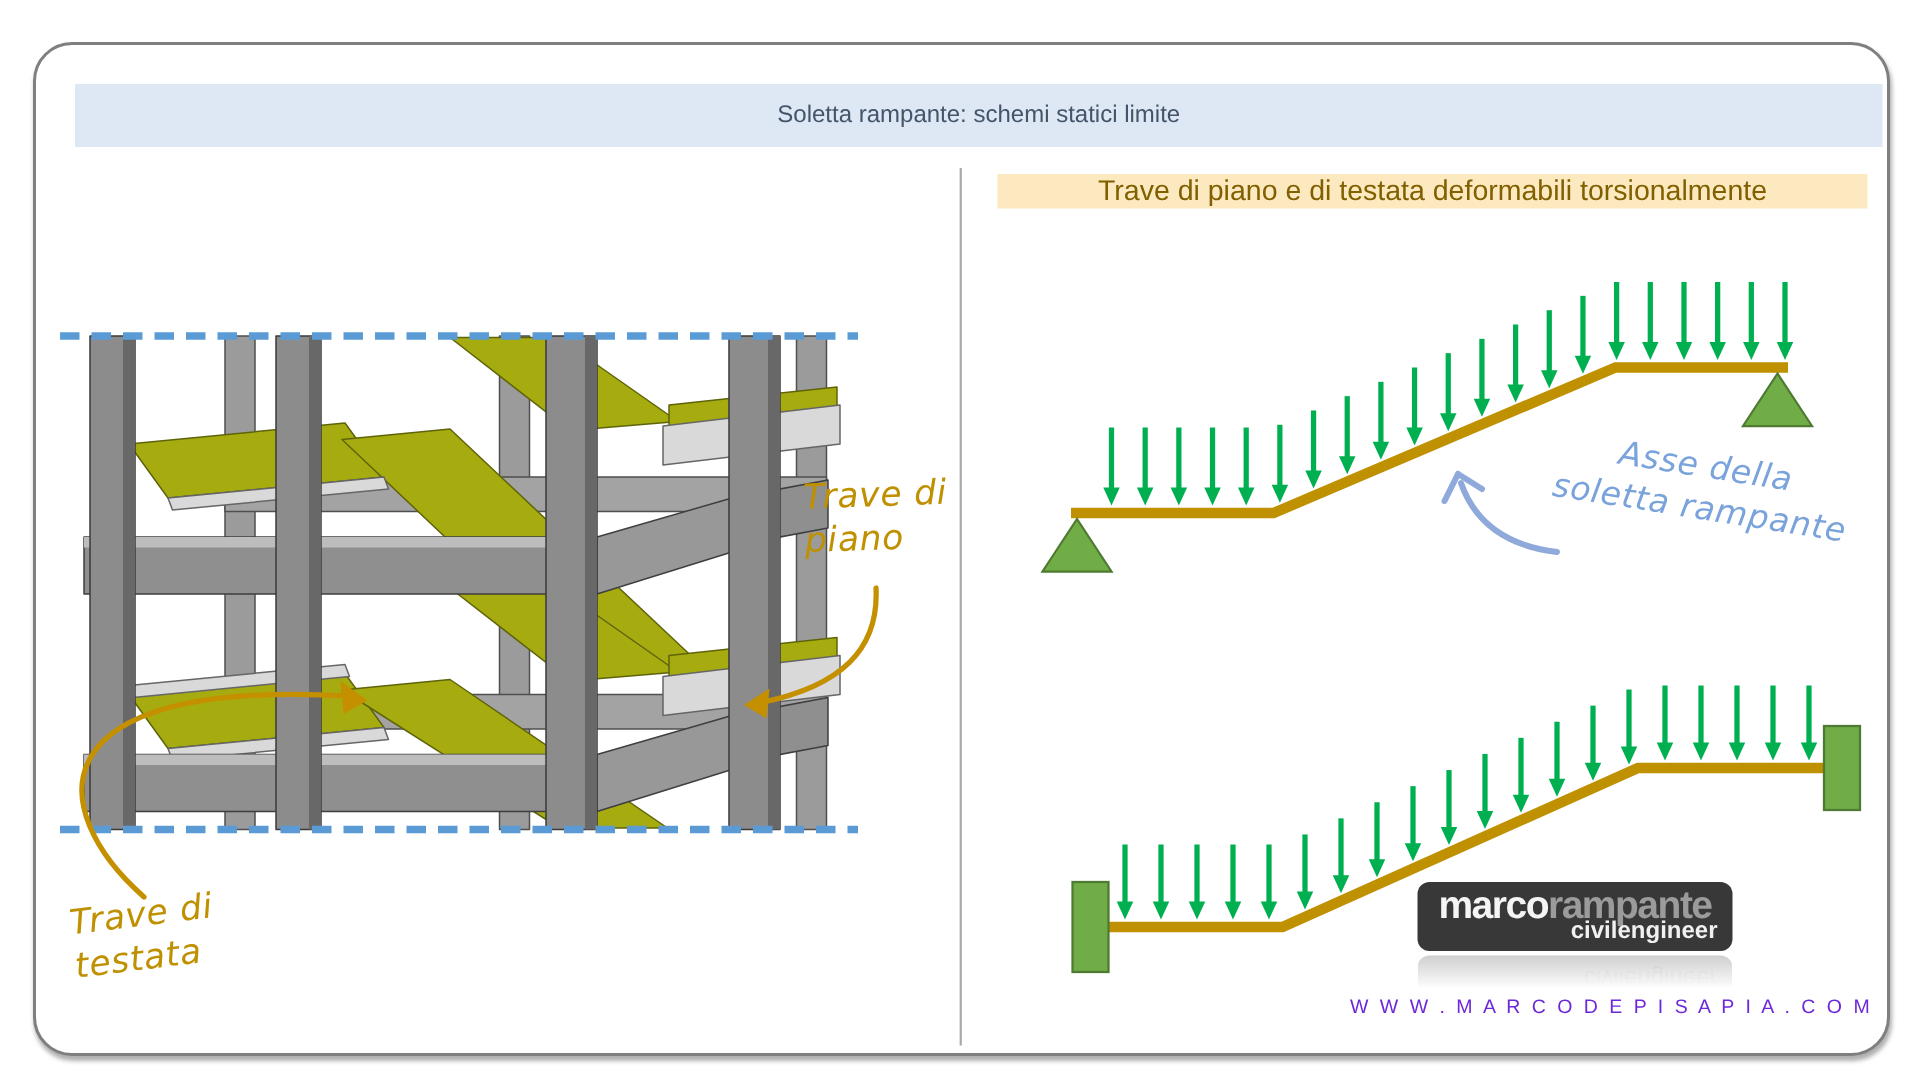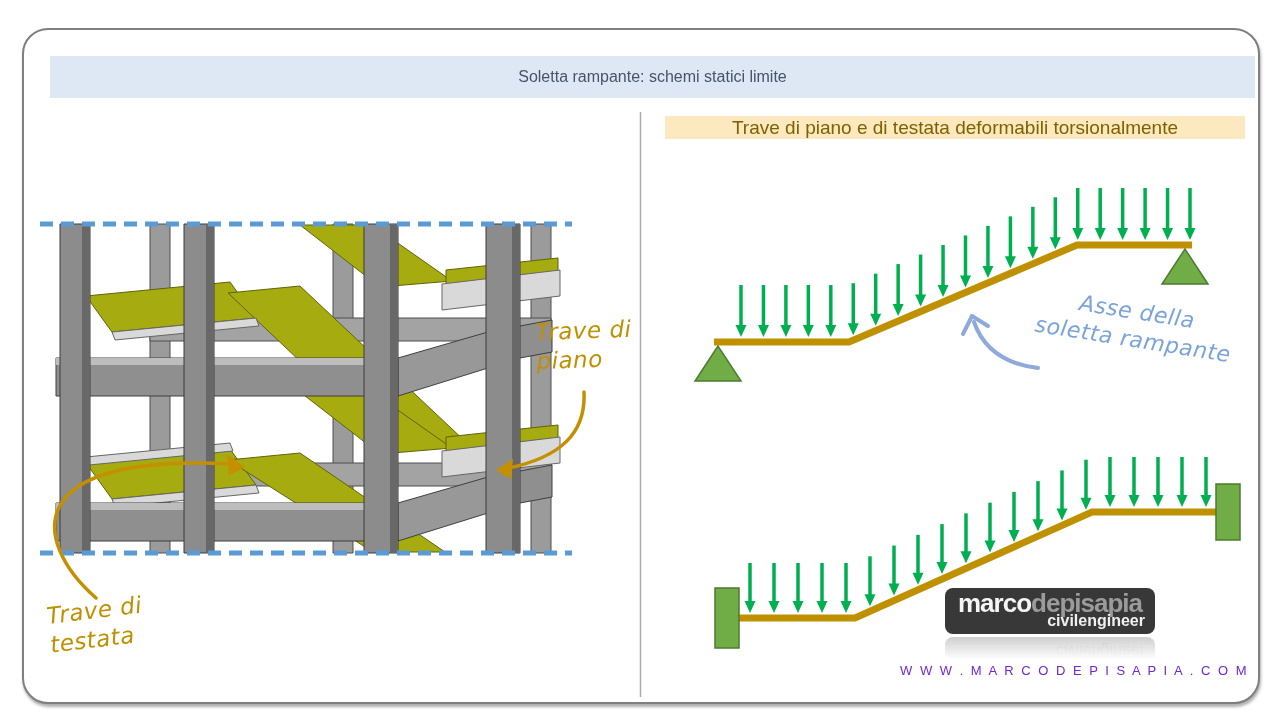--- a/index.html
+++ b/index.html
@@ -237,21 +237,21 @@
     <div>testata</div>
   </div>
   <div id="lbl-asse" class="hand">
     <div>Asse della</div>
     <div>soletta rampante</div>
   </div>
 
   <div id="logo">
     <div id="logo-box">
       <div class="l1">
-        <span class="b">marco</span><span class="g">depisapia</span>
+        <span class="b">marco</span><span class="g">rampante</span>
       </div>
       <div class="l2">civilengineer</div>
     </div>
     <div id="logo-reflection">
       <div id="logo-box2" style="background:#383838;border-radius:8px;padding:2px 10px 5px 10px;text-align:right;">
         <div class="l2">civilengineer</div>
       </div>
     </div>
   </div>
 

